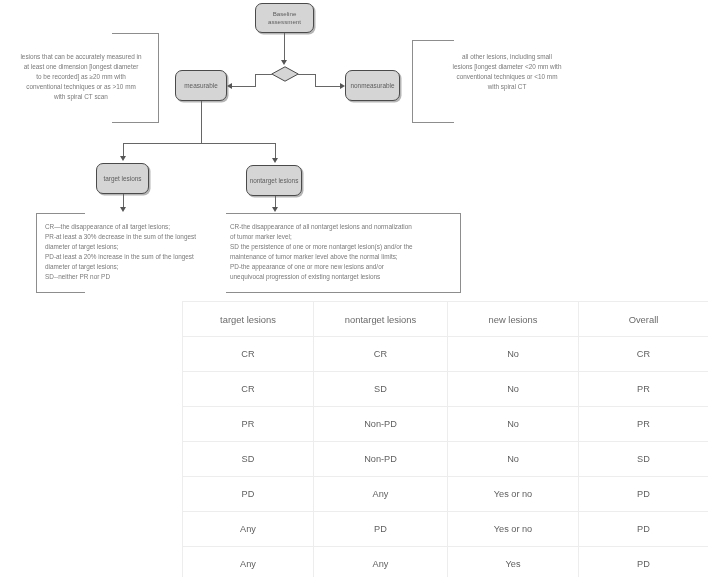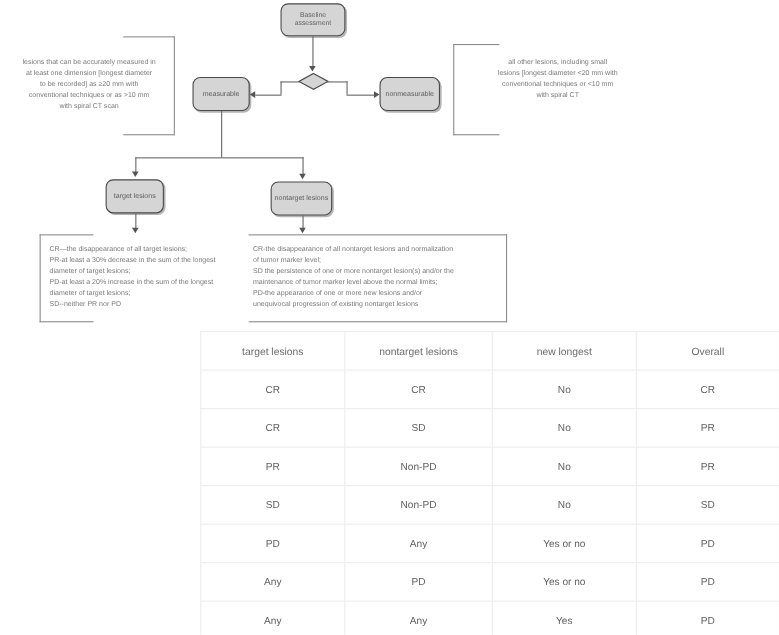--- a/index.html
+++ b/index.html
@@ -227,21 +227,21 @@
   <colgroup>
     <col class="c1">
       <col class="c2">
       <col class="c3">
       <col class="c4">
   </colgroup>
   <thead>
     <tr>
       <th>target lesions</th>
       <th>nontarget lesions</th>
-      <th>new longest</th>
+      <th>new lesions</th>
       <th>Overall</th>
     </tr>
   </thead>
   <tbody>
     <tr>
       <td>CR</td>
       <td>CR</td>
       <td>No</td>
       <td>CR</td>
     </tr>

